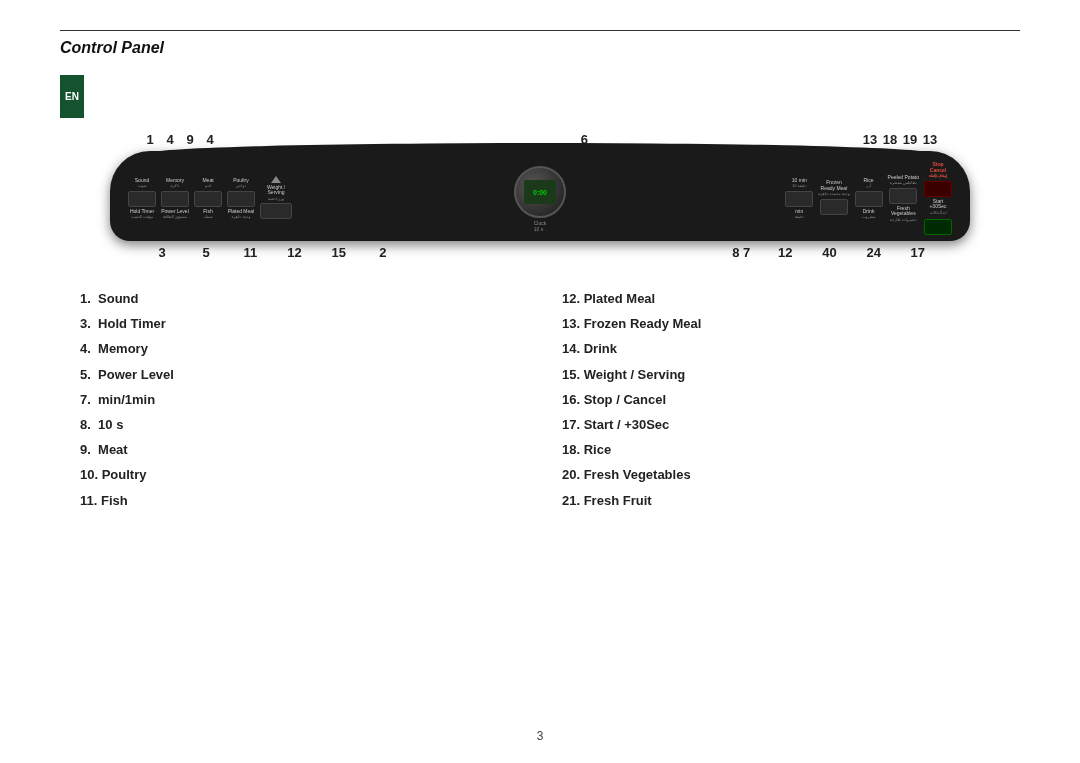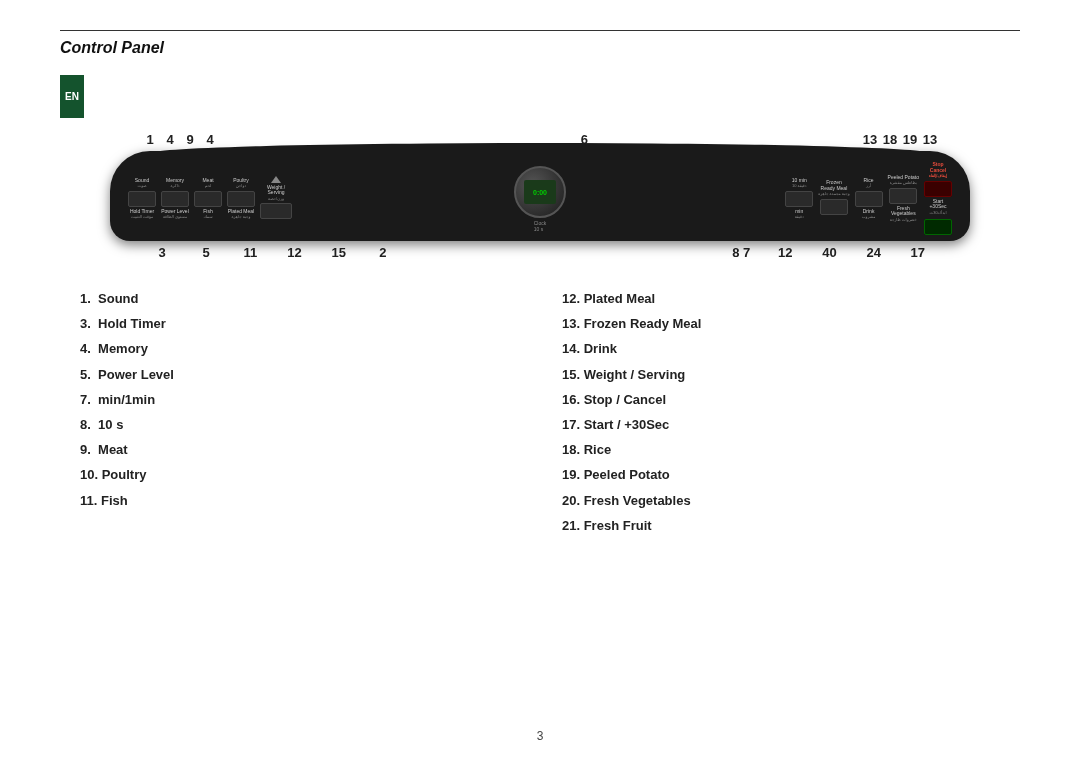--- a/index.html
+++ b/index.html
@@ -346,21 +346,20 @@
       <div class="legend-item"><strong>11.&nbsp;Fish</strong></div>
     </div>
     <div class="legend-col">
       <div class="legend-item"><strong>12.&nbsp;Plated Meal</strong></div>
       <div class="legend-item"><strong>13.&nbsp;Frozen Ready Meal</strong></div>
       <div class="legend-item"><strong>14.&nbsp;Drink</strong></div>
       <div class="legend-item"><strong>15.&nbsp;Weight / Serving</strong></div>
       <div class="legend-item"><strong>16.&nbsp;Stop / Cancel</strong></div>
       <div class="legend-item"><strong>17.&nbsp;Start / +30Sec</strong></div>
       <div class="legend-item"><strong>18.&nbsp;Rice</strong></div>
-      <div class="legend-item"><strong>19.&nbsp;Peeled Potato</strong></div>
       <div class="legend-item"><strong>20.&nbsp;Fresh Vegetables</strong></div>
       <div class="legend-item"><strong>21.&nbsp;Fresh Fruit</strong></div>
     </div>
   </div>
 
   <div class="page-num">3</div>
 
 </div>
 
 </body></html>

